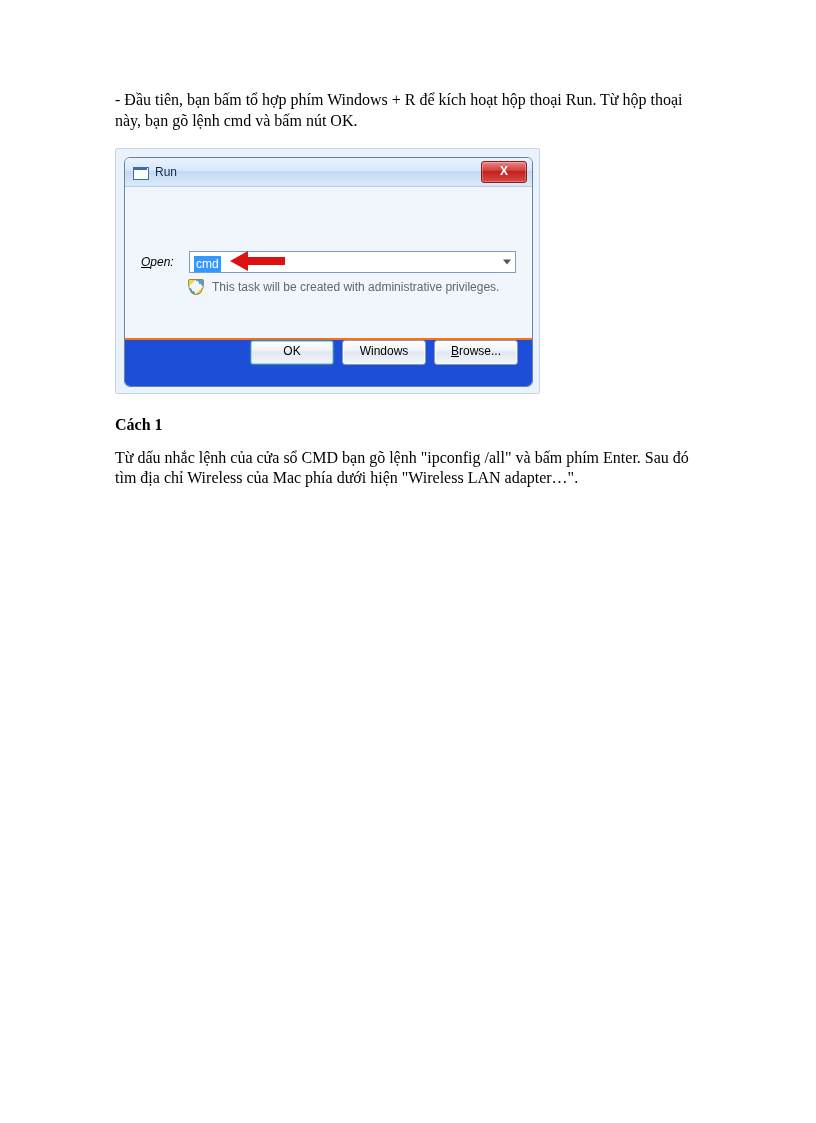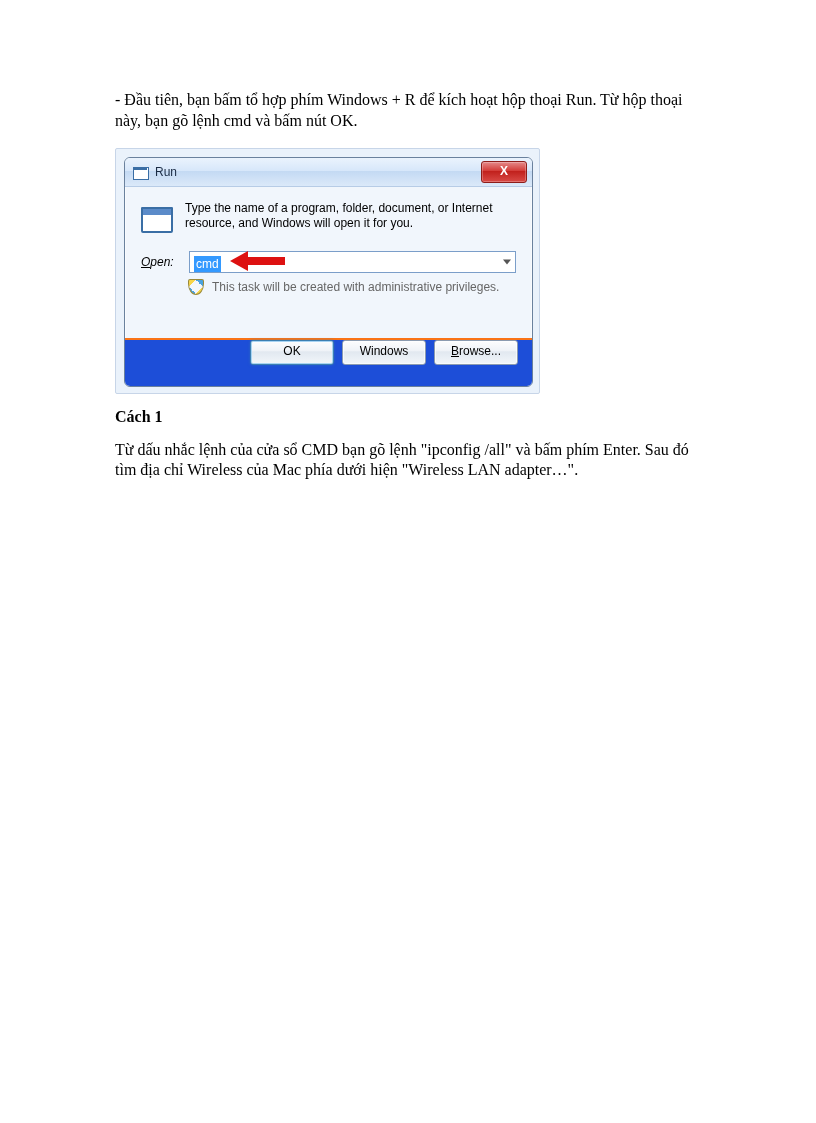--- a/index.html
+++ b/index.html
@@ -25,21 +25,21 @@
     margin: 0 0 14px 0;
   }
 
   
   .dialog-wrap {
     width: 425px;
     height: 246px;
     background: #eaf2fb;
     border: 1px solid #c7d5e8;
     border-radius: 2px;
-    margin: 0 0 14px 0;
+    margin: 0 0 22px 0;
     position: relative;
     box-sizing: border-box;
     padding: 8px;
   }
   .dialog {
     position: relative;
     width: 407px;
     height: 228px;
     border: 1px solid #6a819d;
     border-radius: 6px;
@@ -228,27 +228,20 @@
       <div class="titlebar">
         <span class="run-icon">
           <span class="ri-box"></span>
             <span class="ri-bar"></span>
         </span>
         <span class="title-text">Run</span>
         <div class="close-btn">X</div>
       </div>
 
       <div class="body-area">
-        <div class="desc-row">
-          <span class="run-icon-big">
-            <span class="rib-box"></span>
-              <span class="rib-bar"></span>
-          </span>
-          <div class="desc-text">Type the name of a program, folder, document, or Internet resource, and Windows will open it for you.</div>
-        </div>
 
         <div class="open-row">
           <span class="open-label"><u>O</u>pen:</span>
           <div class="combo">
             <span class="sel">cmd</span>
             <span class="caret"></span>
           </div>
         </div>
 
         <svg class="arrow" viewBox="0 0 55 24">

